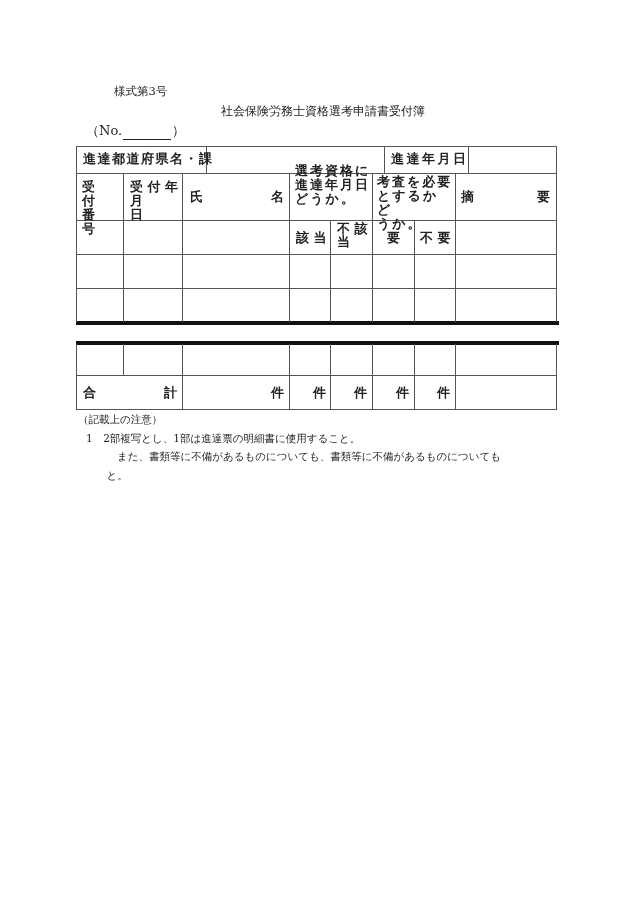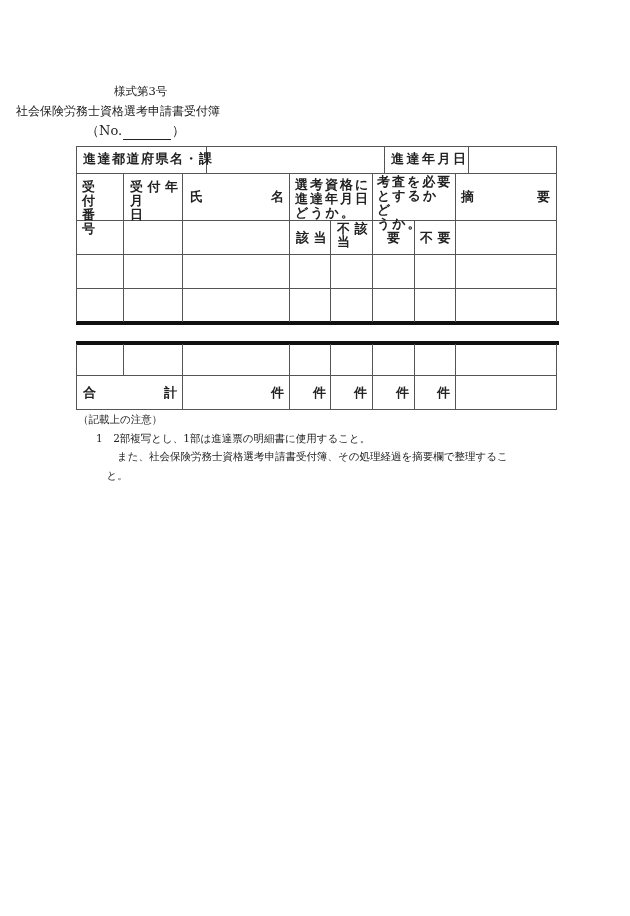--- a/index.html
+++ b/index.html
@@ -2,21 +2,21 @@
 <html><head>
 <meta charset="utf-8">
 <style>
   html, body { margin:0; padding:0; }
   body {
     width:630px; height:916px; background:#ffffff; position:relative; overflow:hidden;
     font-family: "DejaVu Serif", "Liberation Serif", serif; color:#222;
   }
   .abs { position:absolute; }
   .form-no { left:77px; top:84px; font-size:11.5px;margin-left:37px; }
-  .title { left:0; width:630px; top:103px; font-size:12px; padding-left:16px; box-sizing:border-box; }
+  .title { left:0; width:630px; top:103px; text-align:center; font-size:12px; padding-left:16px; box-sizing:border-box; }
   .docno { left:86px; top:122px; font-size:13px; }
   .docno .blank { display:inline-block; width:48px; border-bottom:1px solid #222; height:11px; vertical-align:bottom; margin:0 1px; }
 
   .vline { position:absolute; width:1px; background:#555; }
   .hline { position:absolute; height:1px; background:#555; }
   .thick { position:absolute; height:4px; background:#111; }
 
   .cell { position:absolute; font-size:13px; line-height:14px; box-sizing:border-box;font-weight:bold; }
   .spread { display:flex; justify-content:space-between; }
   .notes { left:86px; top:410px; font-size:10.5px; line-height:18.5px; }
@@ -77,21 +77,21 @@
     <div>番　号</div>
   </div>
   <div class="cell" style="left:130px;top:180px;width:50px">
     <div>受 付 年</div>
     <div>月　　日</div>
   </div>
   <div class="cell spread" style="left:190px;top:190px;width:94px">
     <span>氏</span>
     <span>名</span>
   </div>
-  <div class="cell" style="left:295px;top:178px;width:76px;letter-spacing:2px">
+  <div class="cell" style="left:295px;top:164px;width:76px;letter-spacing:2px">
     <div>選考資格に</div>
     <div>進達年月日</div>
     <div>どうか。</div>
   </div>
   <div class="cell" style="left:377px;top:175px;width:76px;letter-spacing:2px">
     <div>考査を必要</div>
     <div>とするかど</div>
     <div>うか。</div>
   </div>
   <div class="cell spread" style="left:461px;top:190px;width:89px">
@@ -117,16 +117,16 @@
   </div>
   <div class="cell" style="left:271px;top:386px">件</div>
   <div class="cell" style="left:313px;top:386px">件</div>
   <div class="cell" style="left:354px;top:386px">件</div>
   <div class="cell" style="left:396px;top:386px">件</div>
   <div class="cell" style="left:437px;top:386px">件</div>
 </div>
 
 <div class="abs notes">
   <p style="margin-left:-8px">（記載上の注意）</p>
-  <p style="margin-left:10px">1　2部複写とし、1部は進達票の明細書に使用すること。</p>
-  <p style="margin-left:10px">　　また、社会保険労務士資格選考申請書受付簿、その処理経過を摘要欄で整理するこ</p>
+  <p style="margin-left:0">1　2部複写とし、1部は進達票の明細書に使用すること。</p>
+  <p style="margin-left:10px">　　また、書類等に不備があるものについても、書類等に不備があるものについても</p>
   <p style="margin-left:10px">　と。</p>
 </div>
 
 </body></html>

